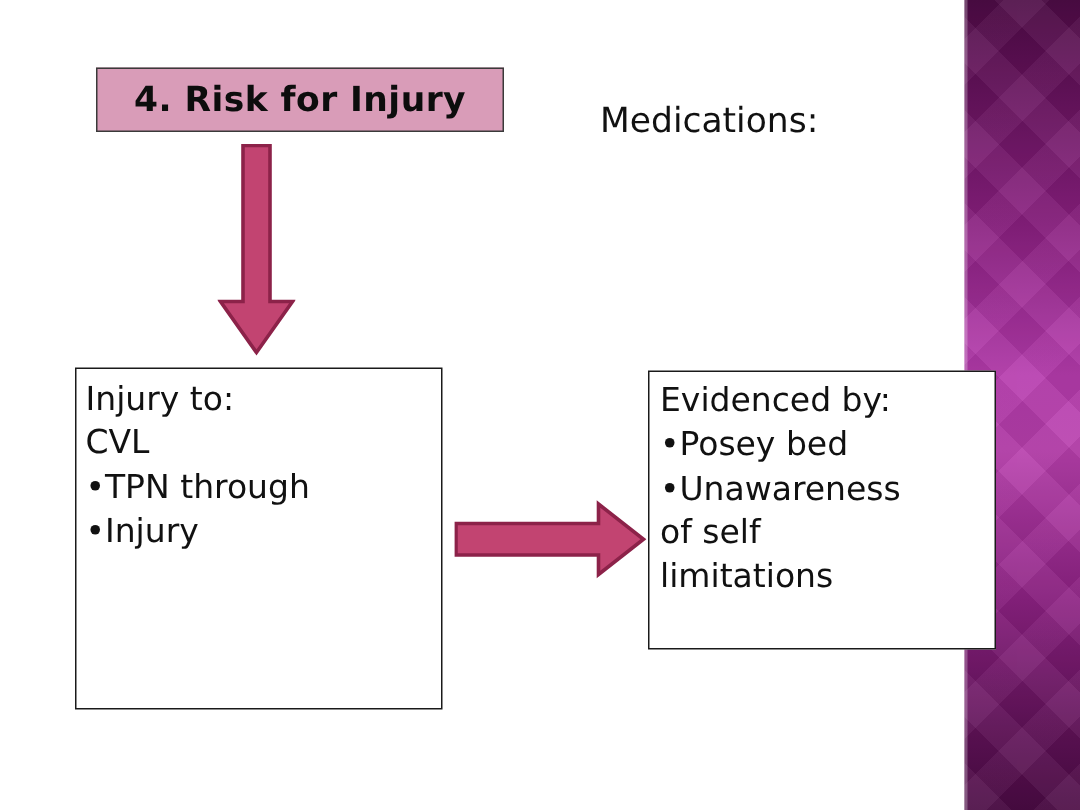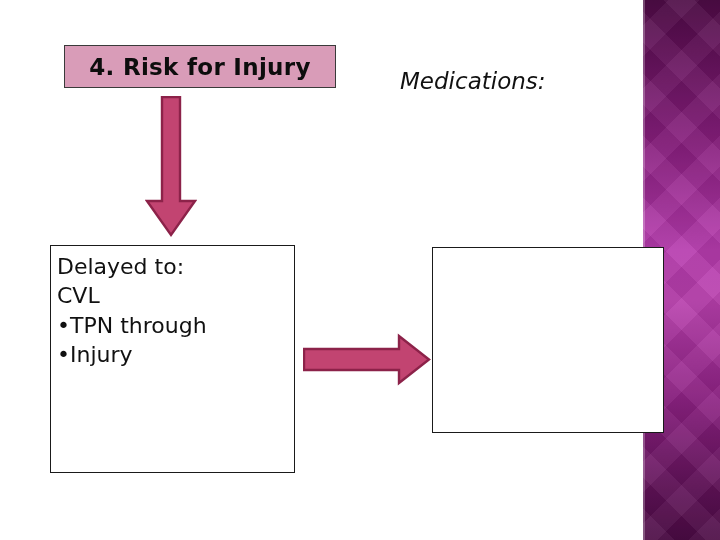--- a/index.html
+++ b/index.html
@@ -90,21 +90,21 @@
   
   .medications {
     position: absolute;
     left: 400px;
     top: 66px;
     width: 230px;
     font-size: 23px;
     color: #111111;
     line-height: 1.38;
   }
-  .medications div { white-space: nowrap; font-style: italic; }
+  .medications div { white-space: nowrap; }
 
   
   .down-arrow {
     position: absolute;
     left: 145px;
     top: 96px;
     width: 52px;
     height: 142px;
   }
 
@@ -186,21 +186,28 @@
   </div>
 
   <div class="right-arrow">
     <svg width="128" height="53" viewBox="0 0 128 53" xmlns="http://www.w3.org/2000/svg">
       <polygon points="1,16 96,16 96,3 126,26.5 96,50 96,37 1,37" fill="#c24471" stroke="#8c2249" stroke-width="2.4" stroke-linejoin="miter"></polygon>
     </svg>
   </div>
 
   <div class="related-box"></div>
   <div class="related-text">
-    <div class="line">Delayed to:</div>
+    <div class="line">Injury to:</div>
     <div class="line">CVL</div>
     <div class="line">•TPN through</div>
     <div class="line">•Injury</div>
   </div>
 
   <div class="evidenced-box"></div>
+  <div class="evidenced-text">
+    <div class="line">Evidenced by:</div>
+    <div class="line">•Posey bed</div>
+    <div class="line">•Unawareness</div>
+    <div class="line">of self</div>
+    <div class="line">limitations</div>
+  </div>
 
 </div>
 
 </body></html>

